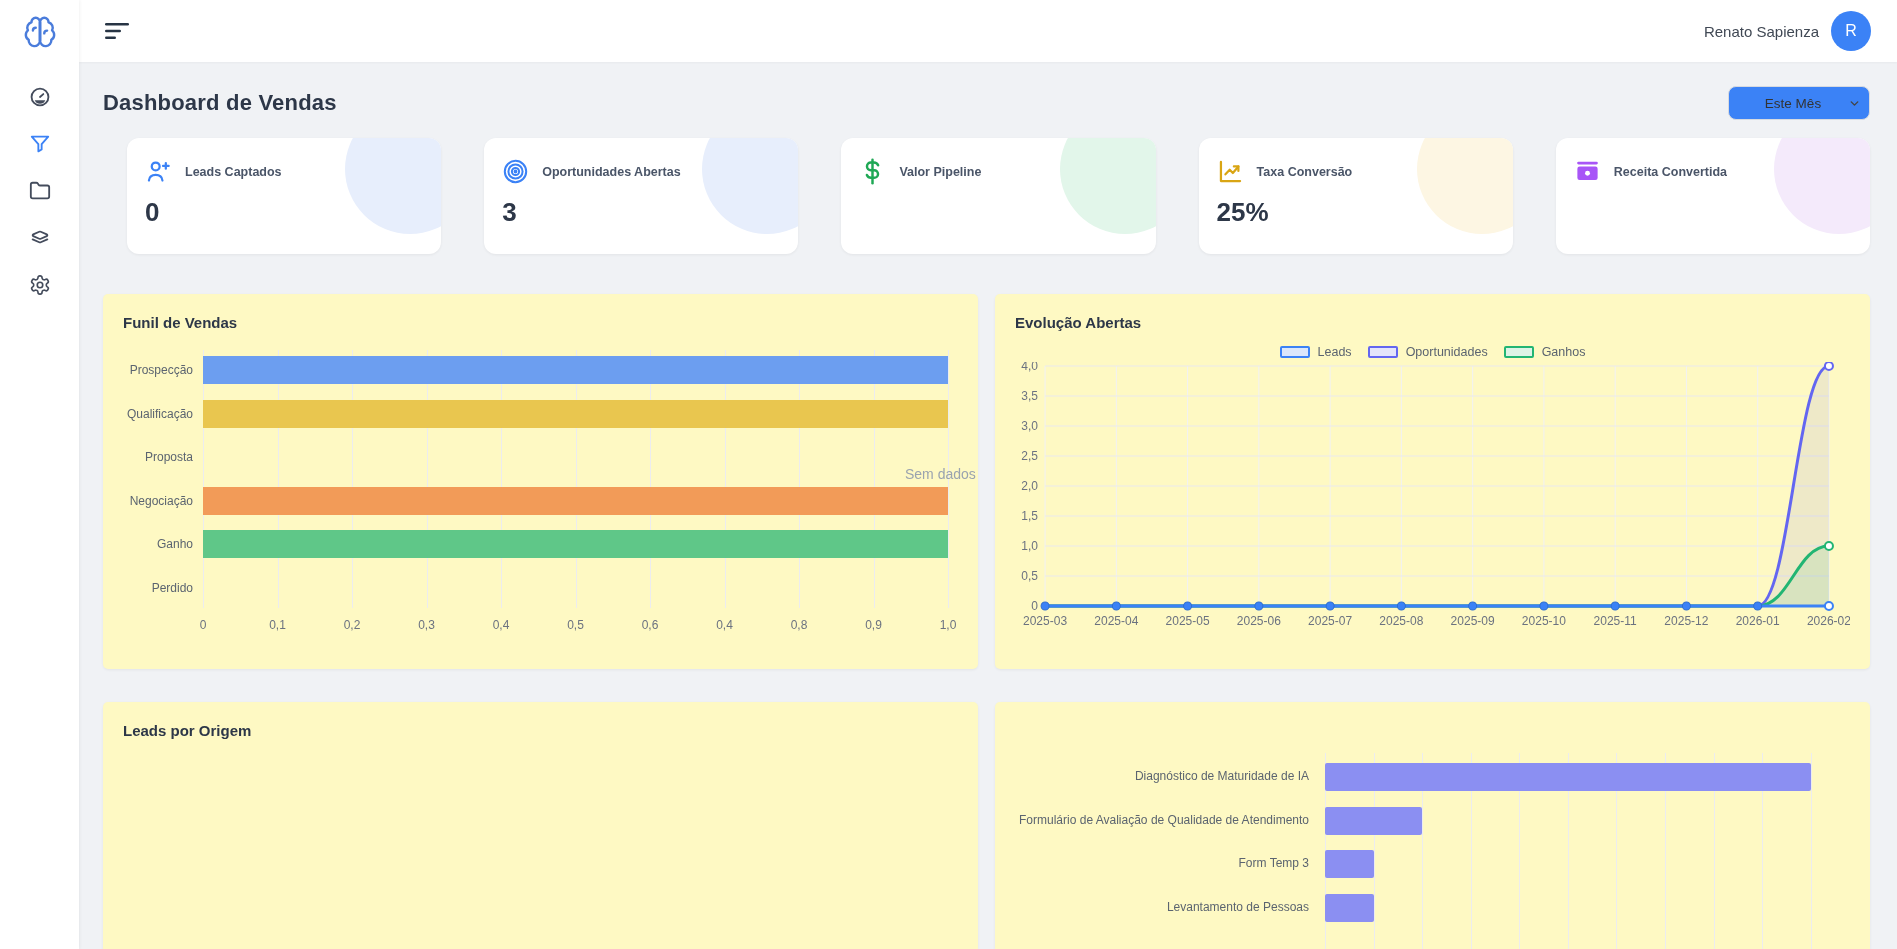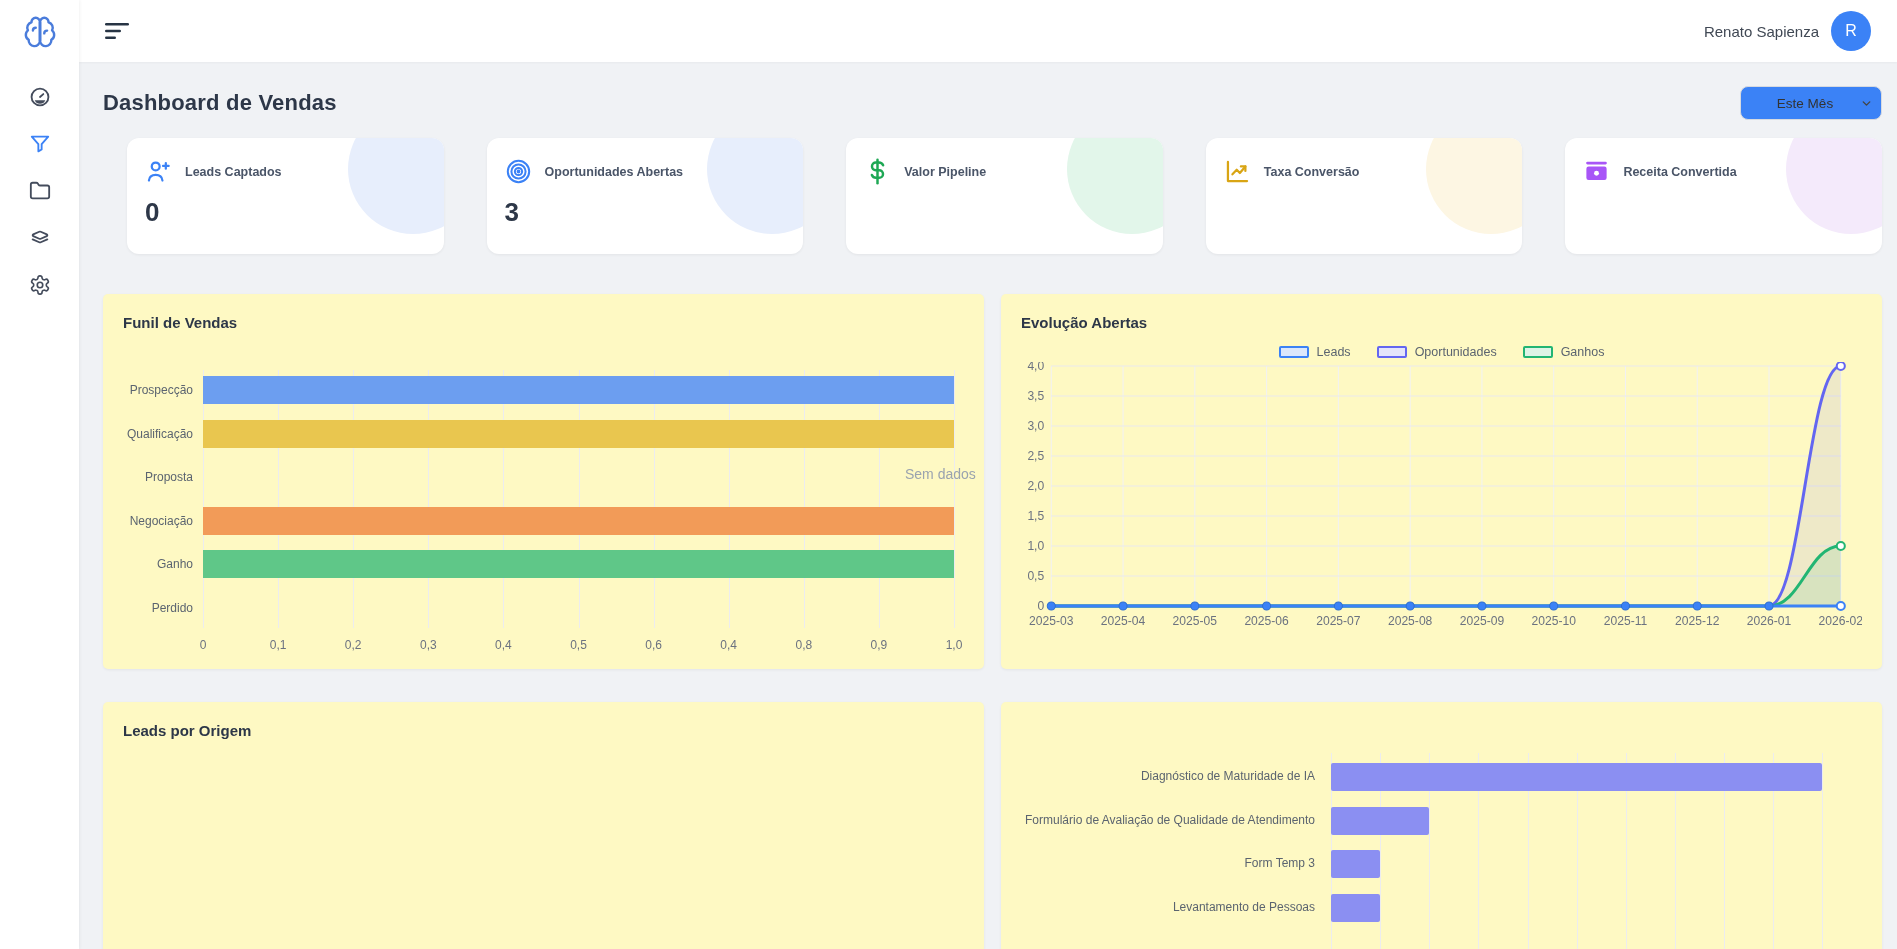--- a/index.html
+++ b/index.html
@@ -18,21 +18,21 @@
   
   .topbar { position:absolute; left:79px; right:0; top:0; height:62px; background:#fff;
             display:flex; align-items:center; padding:0 26px; box-shadow:0 1px 2px rgba(0,0,0,.04); z-index:5; }
   .hamburger { cursor:pointer; display:flex; }
   .top-right { margin-left:auto; display:flex; align-items:center; gap:12px; }
   .user-name { font-size:15px; color:#404854; }
   .avatar { width:40px; height:40px; border-radius:50%; background:#3b82f6; color:#fff;
             display:flex; align-items:center; justify-content:center; font-size:16px; cursor:pointer; }
 
   
-  .content { position:absolute; left:79px; top:62px; right:0; bottom:0; padding:24px 15px 0 24px; overflow:hidden; }
+  .content { position:absolute; left:79px; top:62px; right:0; bottom:0; padding:24px 27px 0 24px; overflow:hidden; }
   .title-row { display:flex; justify-content:space-between; align-items:center; height:34px; }
   .page-title { font-size:22px; font-weight:bold; color:#2d3748; letter-spacing:.2px; }
   .select-wrap { position:relative; width:142px; height:34px; }
   .select-wrap select { width:100%; height:100%; -webkit-appearance:none; appearance:none; border:1px solid #d7dae0;
             border-radius:8px; background:#3b82f6; font-size:13.5px; color:#333; padding:0 26px 0 14px;
             text-align:center; text-align-last:center; font-family:inherit; cursor:pointer; }
   .select-wrap .chev { position:absolute; right:9px; top:10px; pointer-events:none; color:#444; }
 
   
   .kpi-row { display:flex; gap:19px; margin-top:18px; }
@@ -45,35 +45,35 @@
 
   
   .charts-row { display:flex; gap:17px; margin-top:40px; }
   .bottom-row { display:flex; gap:17px; margin-top:33px; }
   .card { background:#fef9c3; border-radius:5px; box-shadow:0 1px 3px rgba(0,0,0,.06); padding:20px; flex:1; }
   .chart-card { height:375px; }
   .bottom-card { height:330px; }
   .card-title { font-size:15px; font-weight:bold; color:#2d3748; }
 
   
-  .fn-chart { position:relative; margin-top:45px; }
+  .fn-chart { position:relative; margin-top:25px; }
   .fn-grid { position:absolute; left:80px; right:10px; top:-6px; bottom:-6px; }
   .vline { position:absolute; top:0; bottom:0; width:1px; background:#ececef; }
   .fn-row { display:flex; align-items:center; height:28px; margin-bottom:15.5px; position:relative; }
   .fn-row:last-child { margin-bottom:0; }
   .fn-label { width:80px; text-align:right; padding-right:10px; font-size:12px; color:#5b6470; }
   .fn-track { flex:1; margin-right:10px; height:100%; position:relative; }
   .fn-bar { height:100%; }
   .fn-axis { position:relative; height:16px; margin:16px 10px 0 80px; font-size:12px; color:#6b7280; }
   .fn-tick { position:absolute; top:0; transform:translateX(-50%); }
 
   .sem-dados { position:absolute; left:905px; top:466px; font-size:14px; color:#9aa3af; z-index:8; }
 
   
-  .legend { display:flex; justify-content:center; align-items:center; gap:26px; margin-top:14px; }
+  .legend { display:flex; justify-content:center; align-items:center; gap:16px; margin-top:14px; }
   .lg-item { display:flex; align-items:center; gap:8px; font-size:12.5px; color:#5b6470; cursor:pointer; }
   .lg-box { width:30px; height:12px; border:2px solid; border-radius:2px; }
   .evo-svg { display:block; margin-top:3px; width:100%; height:270px; }
 
   
   .tf-chart { position:relative; margin-top:41px; }
   .tf-grid { position:absolute; left:310px; right:15px; top:-10px; height:240px; }
   .tf-row { display:flex; align-items:center; height:28px; margin-bottom:15.5px; position:relative; }
   .tf-label { width:294px; text-align:right; font-size:12px; color:#5b6470; line-height:1.1; }
   .tf-track { flex:1; margin-left:16px; margin-right:15px; height:100%; position:relative; }
@@ -201,20 +201,21 @@
       <div class="kpi">
         <div class="deco" style="background:#fdf6e3"></div>
         <div class="kpi-head">
           <svg width="27" height="27" viewBox="0 0 24 24" fill="none" stroke="#d9a514" stroke-width="2" stroke-linecap="round" stroke-linejoin="round">
             <path d="M3.5 3.5v17h17"></path>
               <path d="M7.5 14.5l3.8-4 2.8 2.8 4.9-5.8"></path>
               <path d="M19 11.5v-4h-4"></path>
           </svg>
           <span class="kpi-label">Taxa Conversão</span>
         </div>
+        <div class="kpi-value">25%</div>
       </div>
 
       <div class="kpi">
         <div class="deco" style="background:#f4eafb"></div>
         <div class="kpi-head">
           <svg width="27" height="27" viewBox="0 0 24 24" fill="none">
             <path d="M4 4.5h16" stroke="#a855f7" stroke-width="2.4" stroke-linecap="round"></path>
             <rect x="3" y="7.5" width="18" height="12" rx="2" fill="#a855f7"></rect>
             <circle cx="12" cy="13.5" r="2.2" fill="#fff"></circle>
           </svg>

